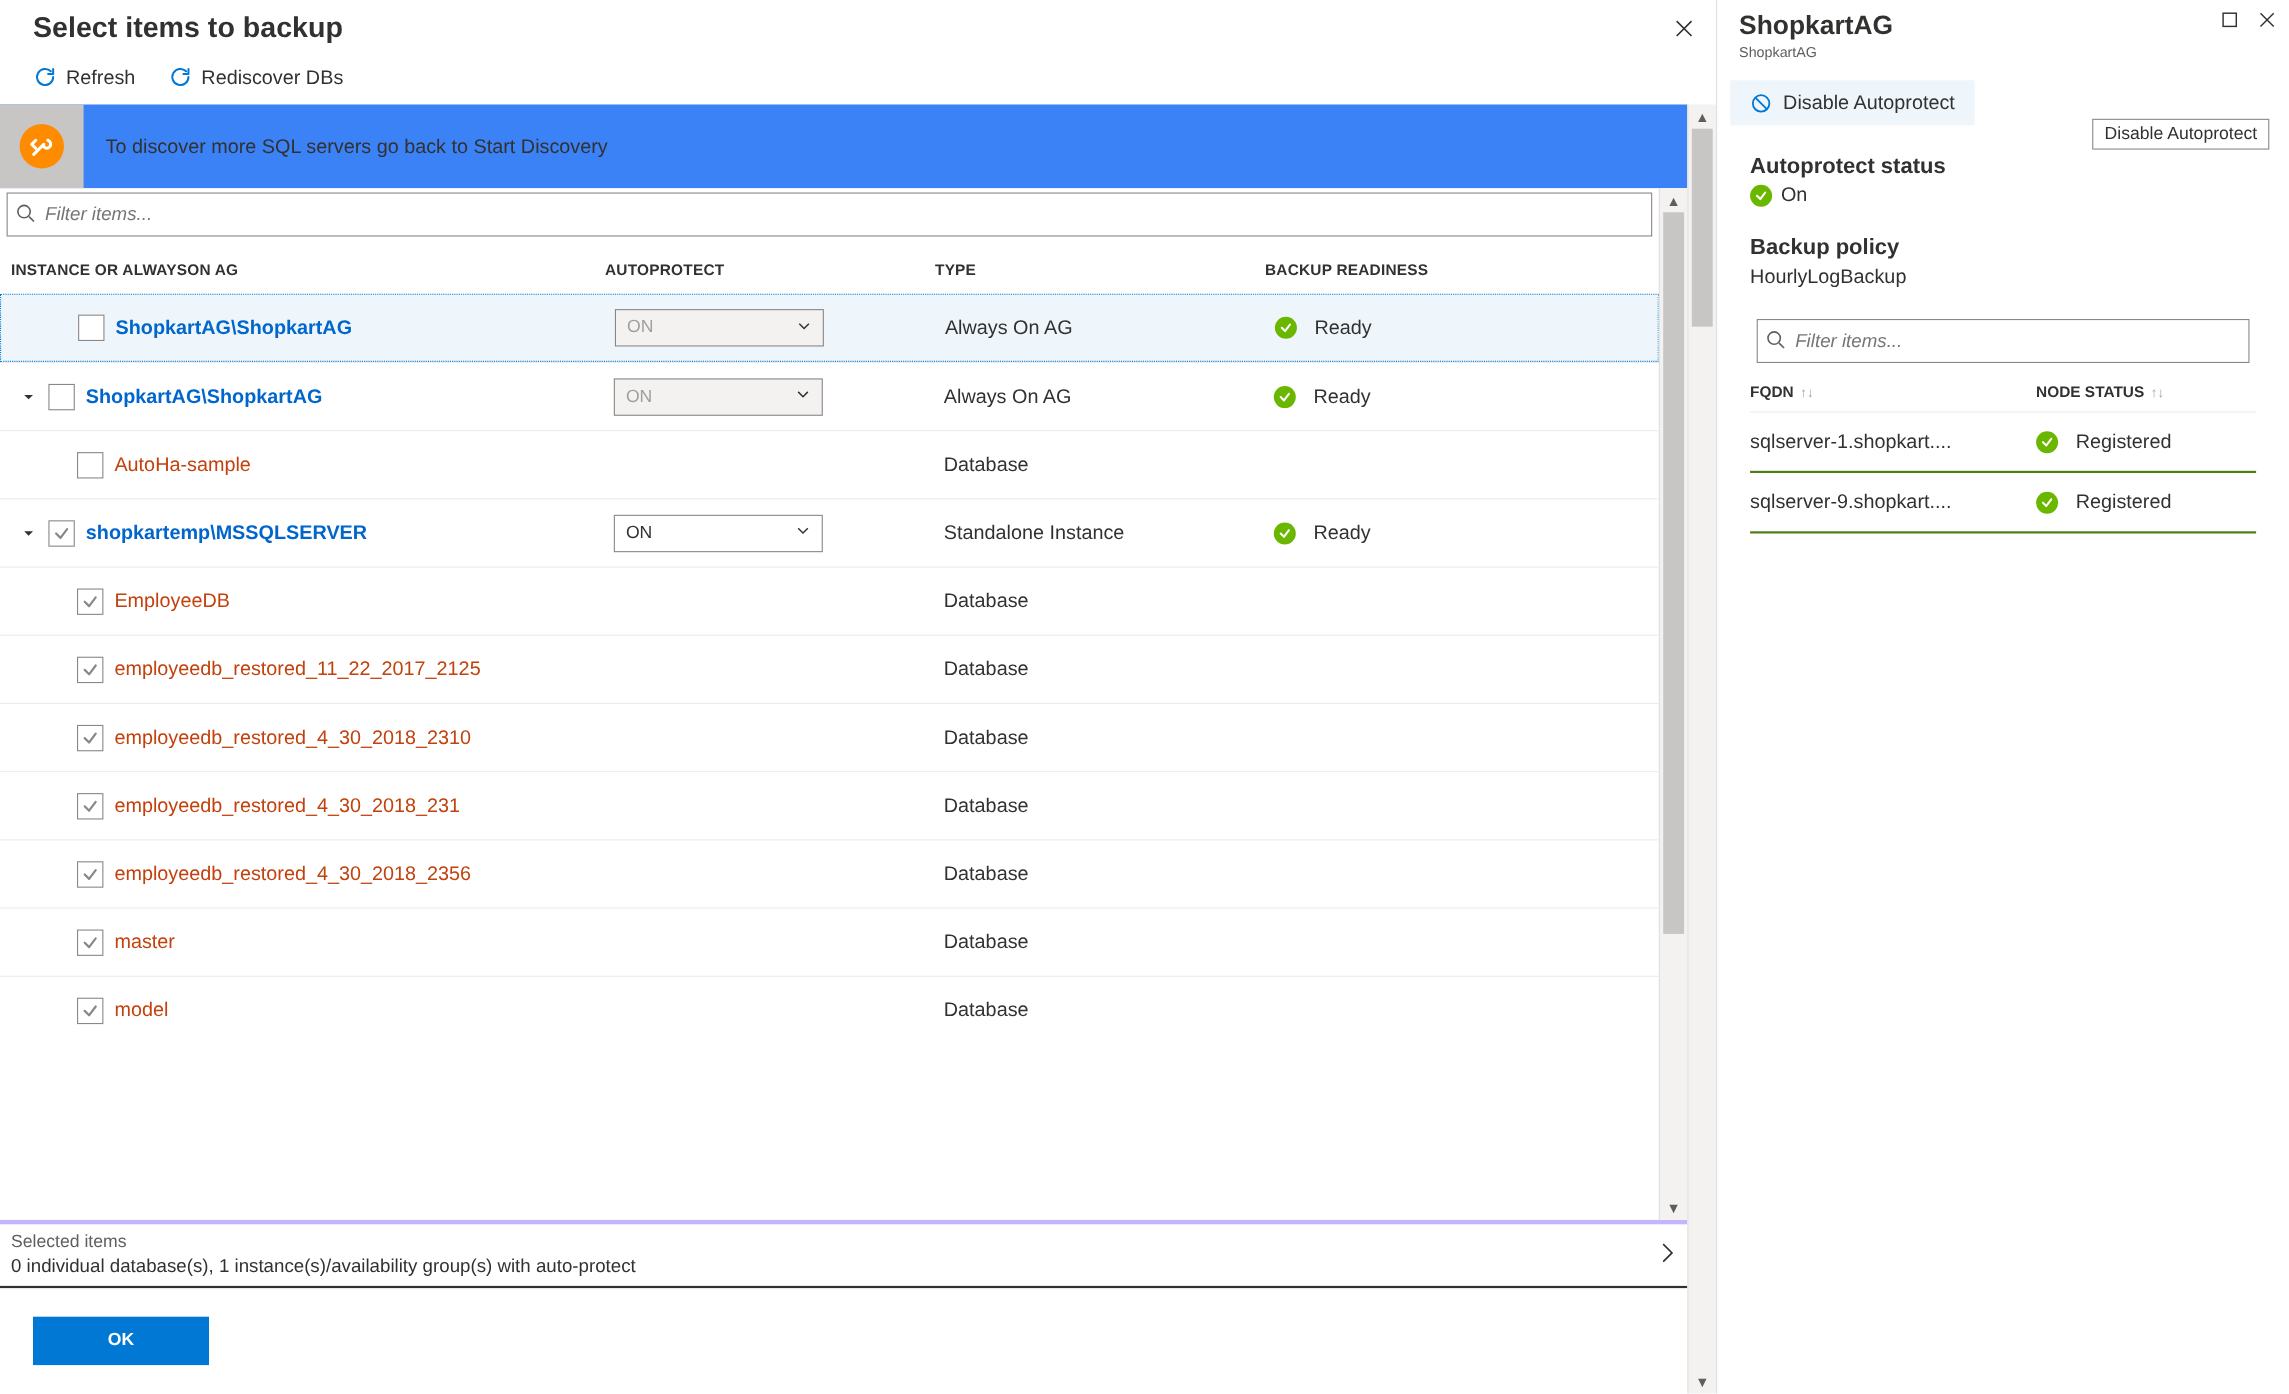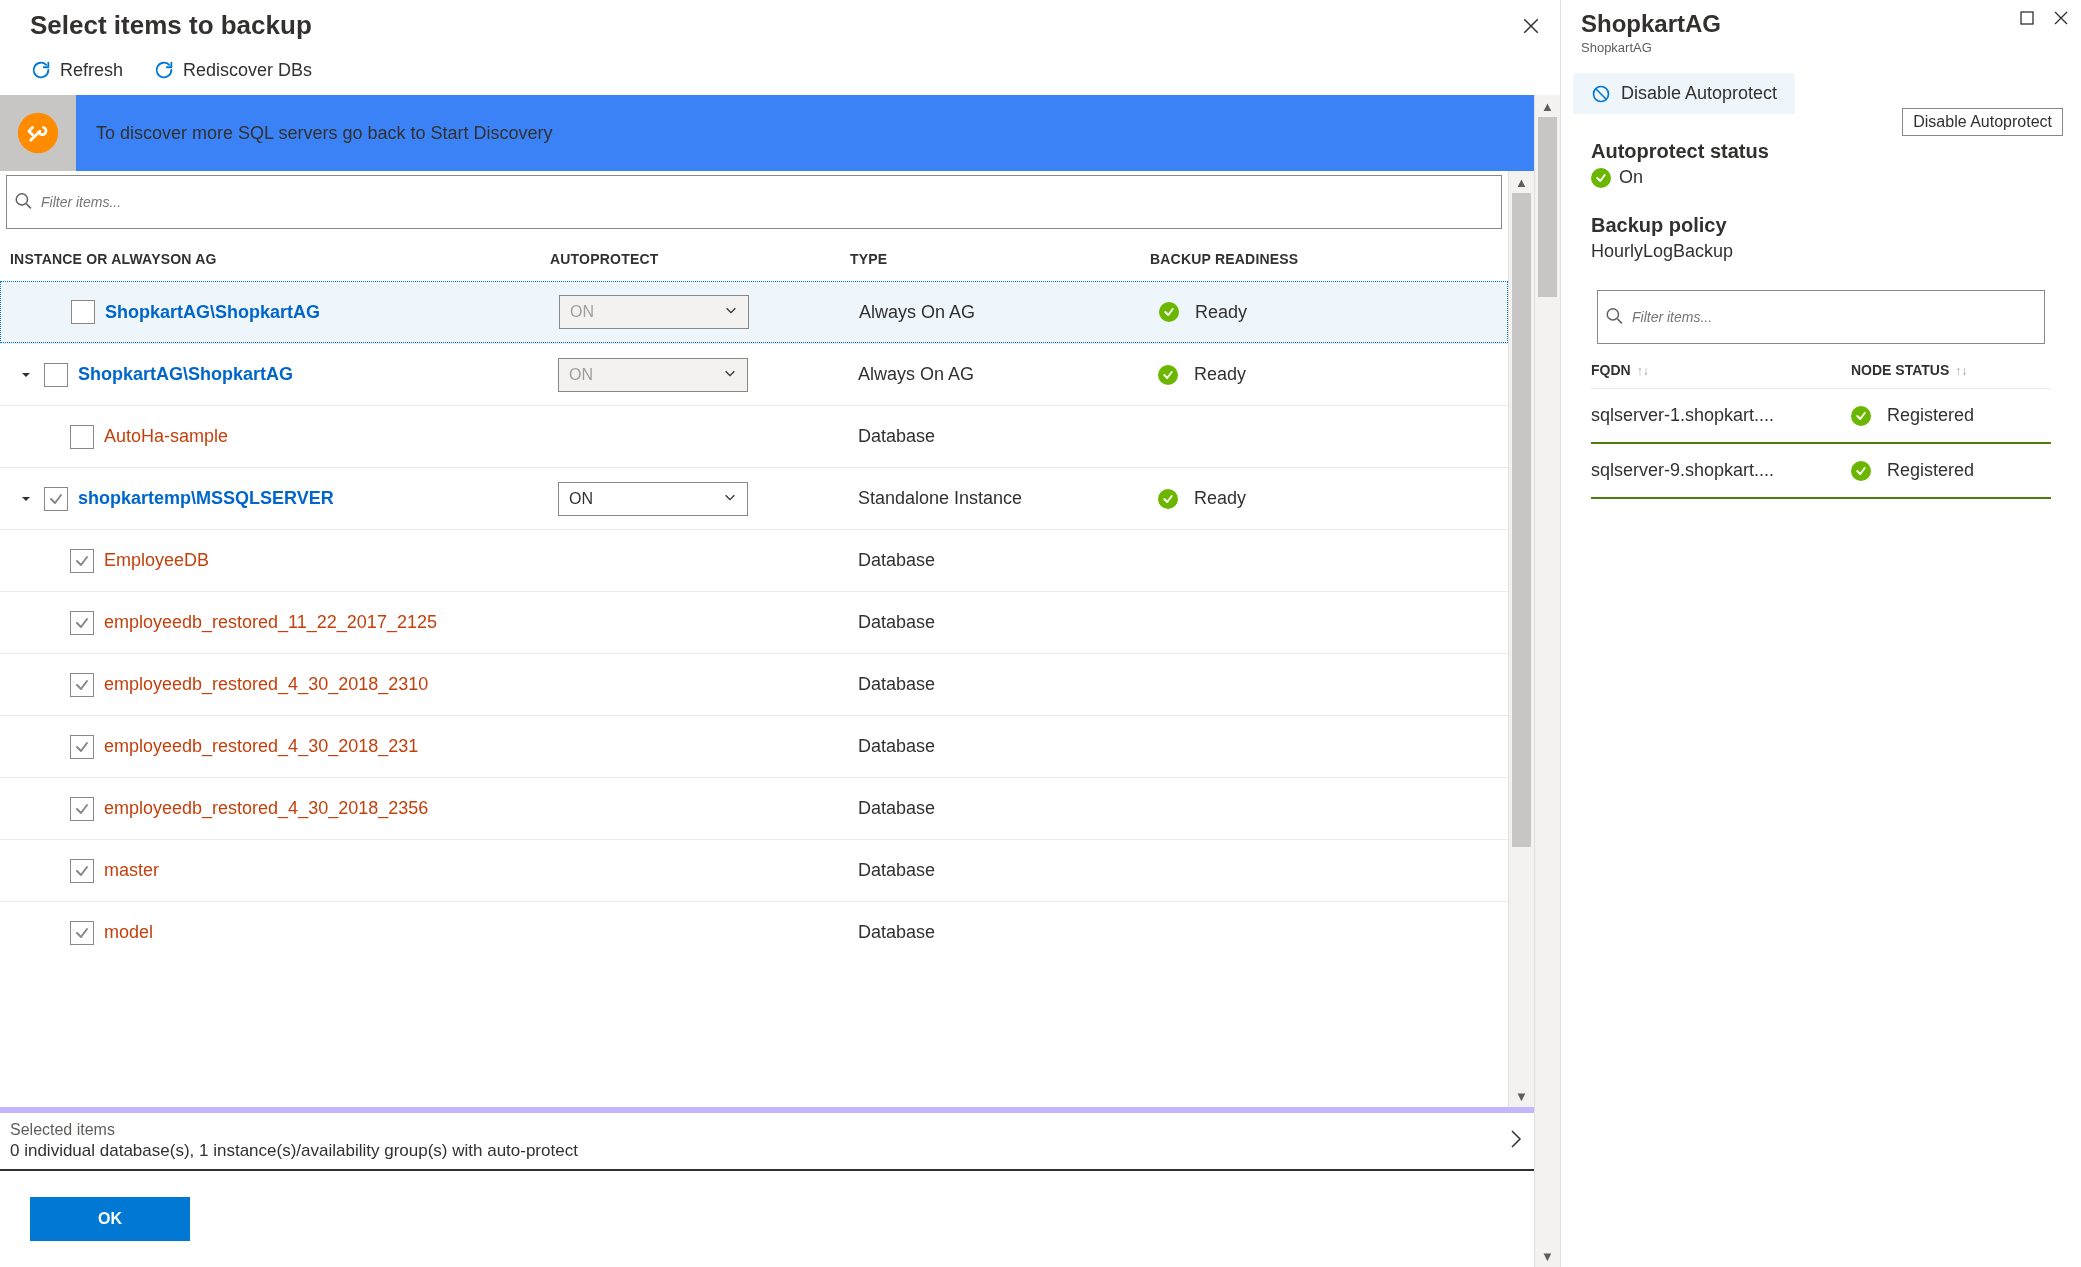--- a/index.html
+++ b/index.html
@@ -72,24 +72,24 @@
     background: #c8c6c4;
     display:flex; align-items:center; justify-content:center;
   }
   
   .filter-wrap {
     position: relative;
     margin: 4px 6px 0 6px;
   }
   .filter-input {
     width: 100%;
-    height: 54px;
+    height: 40px;
     border: 1px solid #8a8886;
     padding: 0 12px 0 34px;
-    font-size: 14px;
+    font-size: 17px;
     font-style: italic;
     color: #605e5c;
   }
   .filter-icon {
     position: absolute; left: 8px; top: 50%; transform: translateY(-50%);
     color: #605e5c;
   }
   
   .table-scroll {
     position: relative;
@@ -150,21 +150,21 @@
   .vscroll {
     width: 26px; background:#f3f2f1; border-left:1px solid #e1dfdd;
     position: relative;
   }
   .vscroll .arrow { position:absolute; left:0; right:0; height:22px; display:flex; align-items:center; justify-content:center; color:#605e5c; cursor:pointer;}
   .vscroll .arrow.up { top:0; }
   .vscroll .arrow.down { bottom:0; }
   .vscroll .thumb { position:absolute; top:22px; bottom:260px; left:3px; right:3px; background:#c8c6c4; }
   
   .sel-footer {
-    border-top: 6px solid #c4b5fd;
+    border-top: 4px solid #c4b5fd;
     border-bottom: 2px solid #323130;
     padding: 8px 10px;
     display:flex; align-items:center; justify-content:space-between;
     font-size: 17px;
   }
   .sel-footer .lines { display:flex; flex-direction:column; gap:2px; }
   .sel-footer .lbl { color:#605e5c; font-size:16px; }
   .ok-bar { padding: 26px 30px; }
   .ok-btn {
     background:#0078d4; color:#fff; border:none; width:160px; height:44px;

